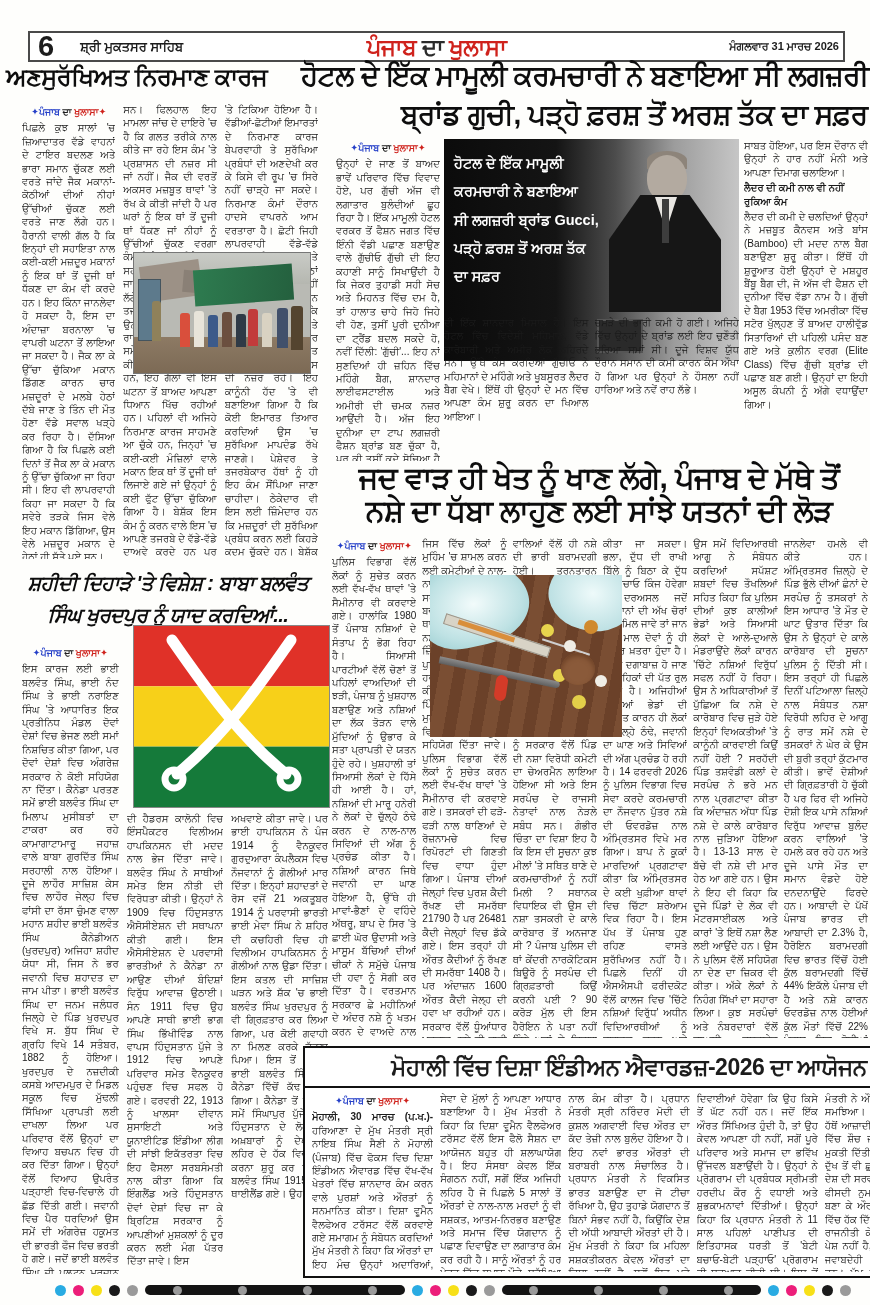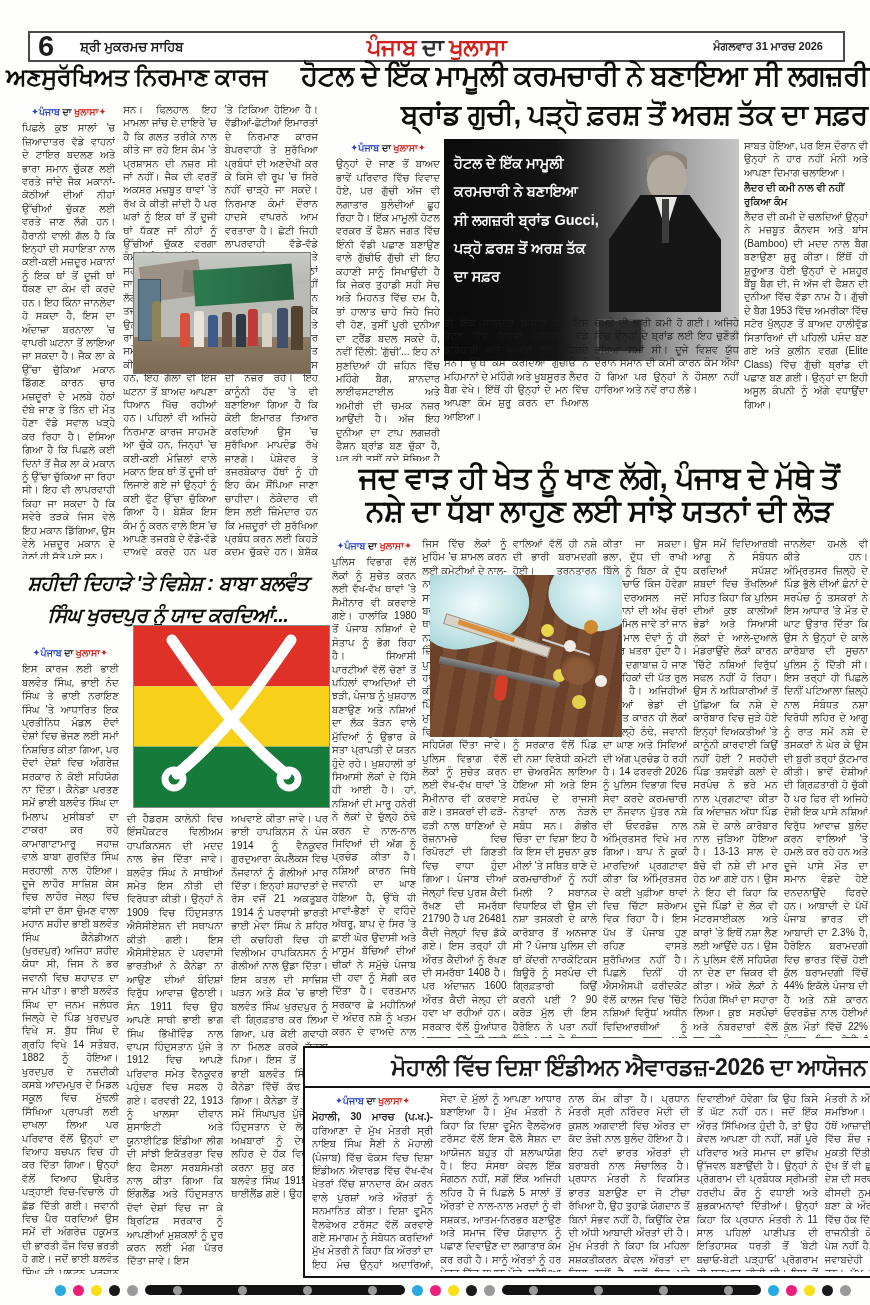--- a/index.html
+++ b/index.html
@@ -6,21 +6,21 @@
   #page{position:relative;width:870px;height:1305px;background:#fefefc;
         font-family:"Liberation Sans","DejaVu Sans",sans-serif;color:#1c1c1c;overflow:hidden;}
   
   .header-box{position:absolute;left:28px;top:31px;width:817px;height:31px;
               border:2px solid #4a4a4a;box-sizing:border-box;display:flex;align-items:center;background:#fff;}
   .pageno{font-size:29px;font-weight:700;margin:0 0 0 8px;line-height:1;}
   .edition{font-size:13px;font-weight:700;margin-left:26px;}
   .masthead{position:absolute;left:50%;top:50%;transform:translate(-50%,-50%);
             font-size:23px;font-weight:800;white-space:nowrap;letter-spacing:-0.5px;}
   .masthead .red{color:#cf221c;} .masthead .blk{color:#2b2b2b;}
-  .dateline-top{margin-left:auto;margin-right:20px;font-size:11px;font-weight:700;}
+  .dateline-top{margin-left:auto;margin-right:4px;font-size:11px;font-weight:700;}
   
   .hl{position:absolute;font-weight:800;color:#0d0d0d;letter-spacing:-0.5px;line-height:1.05;}
   .hl-construction{left:6px;top:64px;width:300px;font-size:24px;}
   .hl-gucci1{left:301px;top:61px;width:566px;font-size:28px;white-space:nowrap;}
   .hl-gucci2{left:401px;top:100px;width:470px;font-size:28px;white-space:nowrap;}
   .hl-drugs{left:330px;top:461px;width:538px;font-size:30px;text-align:center;line-height:1.1;}
   .hl-martyr{left:8px;top:567px;width:320px;font-size:20px;font-style:italic;text-align:center;line-height:1.6;}
   
   .marker{display:block;text-align:center;font-size:9.5px;font-weight:700;margin:2px 0 3px 0;white-space:nowrap;}
   .marker .st-b{color:#2640c8;} .marker .st-r{color:#cf221c;}
@@ -80,21 +80,21 @@
   .bar{height:10px;background:#141414;border-radius:5px;flex:1;display:flex;align-items:center;justify-content:space-around;}
   .bardot{width:9px;height:9px;border-radius:50%;background:#9a9a9a;}
 </style>
 </head>
 <body>
 
 <div id="page">
 
   <div class="header-box">
     <div class="pageno">6</div>
-    <div class="edition">ਸ਼੍ਰੀ ਮੁਕਰਮਚ ਸਾਹਿਬ</div>
+    <div class="edition">ਸ਼੍ਰੀ ਮੁਕਤਸਰ ਸਾਹਿਬ</div>
     <div class="masthead">
       <span class="red">ਪੰਜਾਬ</span>
       <span class="blk">ਦਾ</span>
       <span class="red">ਖੁਲਾਸਾ</span>
     </div>
     <div class="dateline-top">ਮੰਗਲਵਾਰ 31 ਮਾਰਚ 2026</div>
   </div>
 
   <div class="hl hl-construction">ਅਣਸੁਰੱਖਿਅਤ ਨਿਰਮਾਣ ਕਾਰਜ</div>
   <div class="hl hl-gucci2">ਬ੍ਰਾਂਡ ਗੁਚੀ, ਪੜ੍ਹੋ ਫ਼ਰਸ਼ ਤੋਂ ਅਰਸ਼ ਤੱਕ ਦਾ ਸਫ਼ਰ</div>

